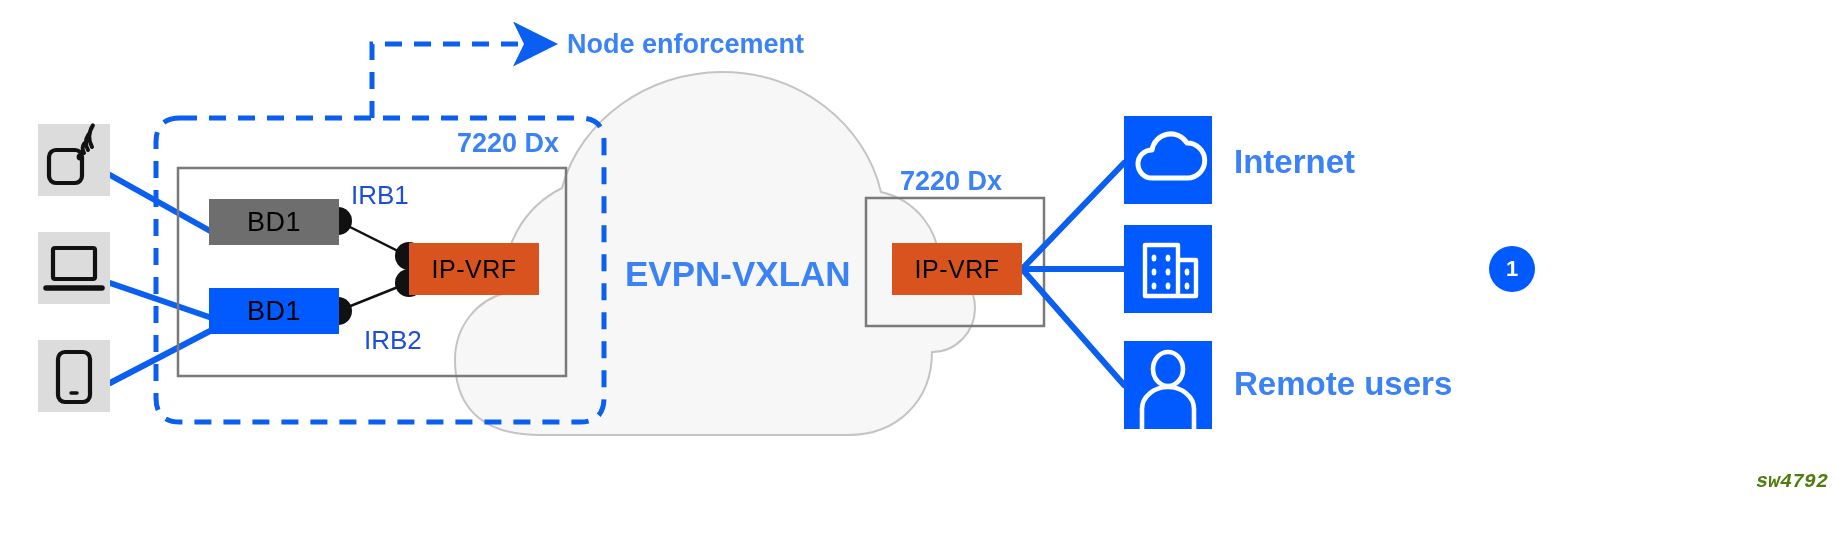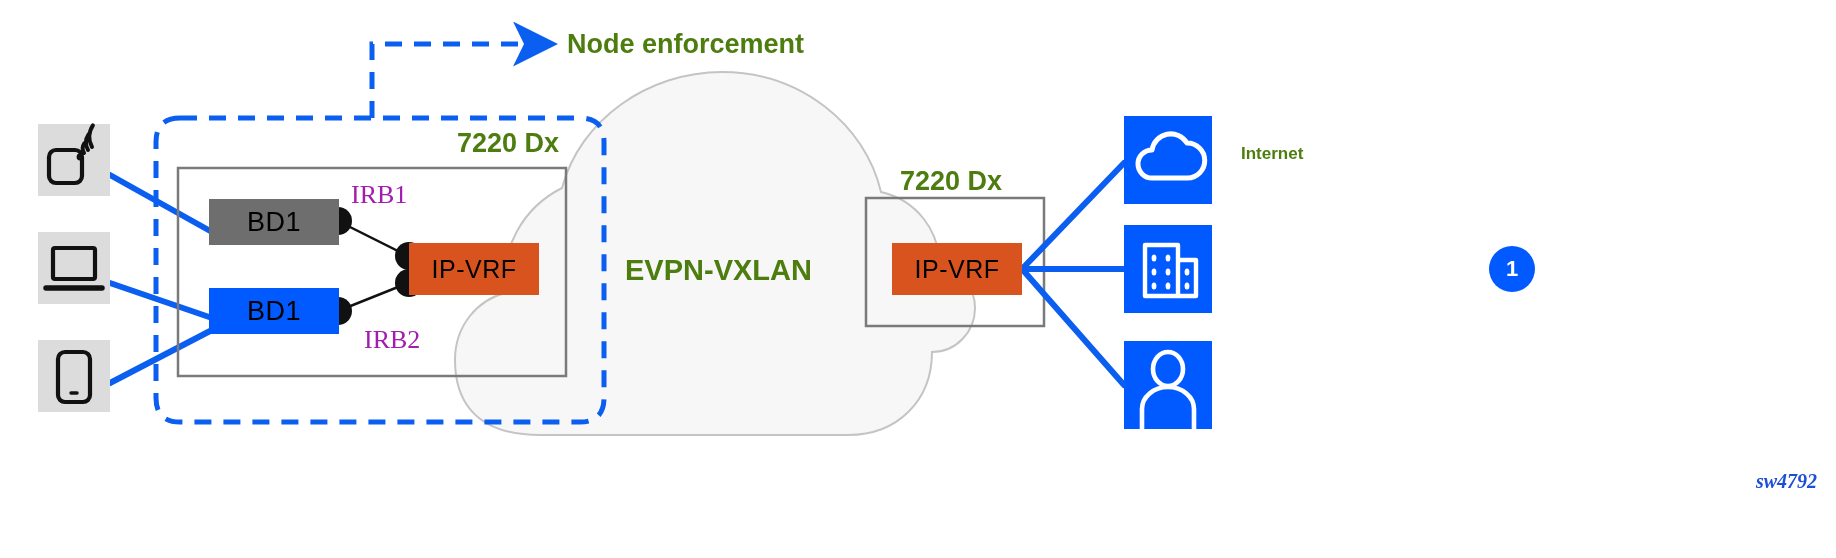--- a/index.html
+++ b/index.html
@@ -20,73 +20,72 @@
   }
   #vector-layer {
     position: absolute;
     left: 0;
     top: 0;
     width: 1836px;
     height: 558px;
   }
   .lbl {
     position: absolute;
-    color: #4d7c0f;
+    color: #3b82f6;
     font-family: "Liberation Sans", sans-serif;
     font-weight: bold;
     white-space: nowrap;
     line-height: 1;
   }
   .lbl-plain {
     position: absolute;
-    color: #a21caf;
-    font-family: Liberation Serif, serif;
+    color: #1d4ed8;
+    font-family: Liberation Sans, sans-serif;
     font-weight: normal;
     white-space: nowrap;
     line-height: 1;
   }
   .boxlabel {
     position: absolute;
     display: flex;
     align-items: center;
     justify-content: center;
     color: #000000;
     font-weight: normal;
     font-family: "Liberation Sans", sans-serif;
     letter-spacing: 0.5px;
   }
   .node-title {
     font-size: 27px;
     font-weight: bold;
     text-align: right;
   }
   .dev-label {
-    font-size: 17px;
-    font-weight: bold;
-    margin-left: 7px;
+    font-size: 33px;
+    font-weight: bold;
   }
   .irb-label {
     font-size: 26px;
     font-weight: normal;
   }
   .cloud-label {
-    font-size: 29px;
+    font-size: 35px;
     font-weight: bold;
   }
   .enforce-label {
     font-size: 27px;
     font-weight: bold;
   }
   .watermark {
     position: absolute;
-    font-family: Liberation Serif, serif;
+    font-family: Liberation Mono, monospace;
     font-style: italic;
     font-weight: bold;
     font-size: 20px;
-    color: #1d4ed8;
+    color: #4d7c0f;
   }
   .badge {
     position: absolute;
     border-radius: 50%;
     display: flex;
     align-items: center;
     justify-content: center;
     color: #ffffff;
     font-weight: bold;
     font-size: 22px;
@@ -255,20 +254,21 @@
 
   <div class="lbl-plain irb-label" style="left:351px; top:182px;">IRB1</div>
 
   <div class="lbl-plain irb-label" style="left:351px; top:327px;margin-left:13px;">IRB2</div>
 
   <div class="lbl cloud-label" style="left:625px; top:256px;">EVPN-VXLAN</div>
 
   <div class="lbl dev-label" style="left:1234px; top:145px;">Internet</div>
 
 
+  <div class="lbl dev-label" style="left:1234px; top:367px;">Remote users</div>
 
   <div class="badge" style="left:1489px; top:246px; width:46px; height:46px; background:#005aff;">
     <span>1</span>
   </div>
 
   <div class="watermark" style="left:1756px; top:470px;">sw4792</div>
 
 </div>
 
 </body></html>

